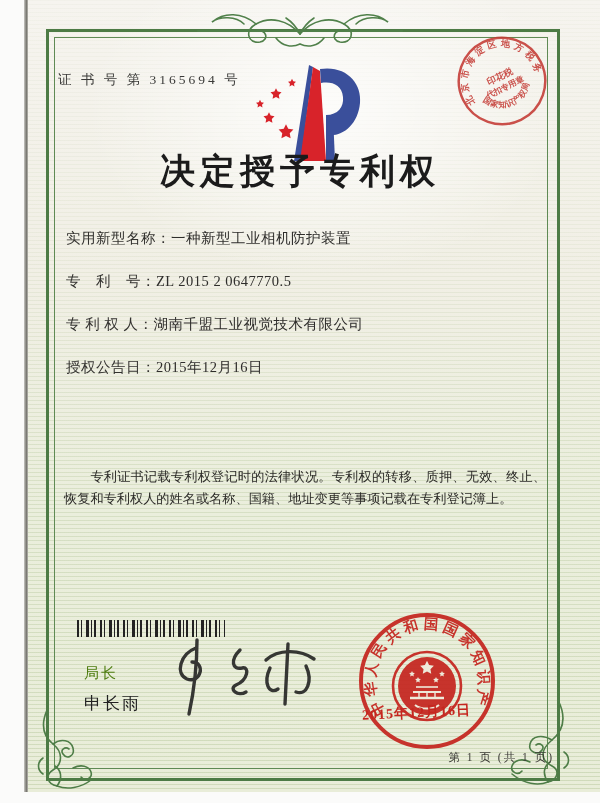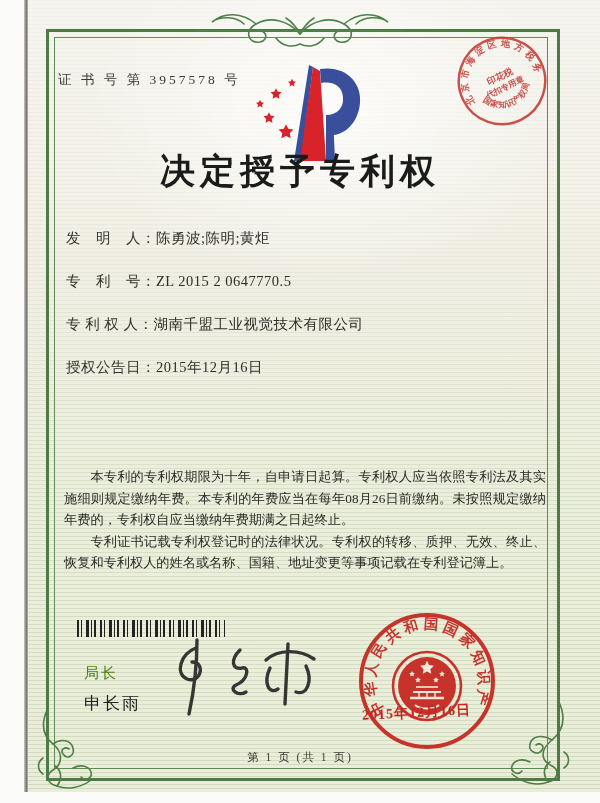--- a/index.html
+++ b/index.html
@@ -31,21 +31,21 @@
   .field-row .lbl{color:#33322f;}
   .paras{left:64px;top:466px;width:482px;font-size:13.2px;line-height:21.6px;color:#2b2a27;text-align:justify;}
   .paras p{margin:0;text-indent:2em;}
   .barcode{left:77px;top:620px;width:148px;height:17px;
     background:repeating-linear-gradient(90deg,
       #232323 0 2px,transparent 2px 4px,#232323 4px 5px,transparent 5px 9px,
       #232323 9px 12px,transparent 12px 14px,#232323 14px 15px,transparent 15px 17px,
       #232323 17px 19px,transparent 19px 23px);}
   .sig-title{left:84px;top:664px;font-size:15px;color:#4d7c0f;letter-spacing:2px;}
   .sig-name{left:84px;top:692px;font-size:17px;color:#222;letter-spacing:2px;}
-  .footer{left:46px;top:750px;width:508px;text-align:center;font-size:11.5px;color:#3b3a36;letter-spacing:2px;}
+  .footer{left:46px;top:750px;width:508px;text-align:right;font-size:11.5px;color:#3b3a36;letter-spacing:2px;}
   .tax-stamp{left:454px;top:33px;width:96px;height:96px;transform:rotate(-26deg);opacity:.88;}
   .seal{left:352px;top:606px;width:150px;height:150px;opacity:.93;}
   .seal-date{left:362px;top:704px;font-size:14px;font-weight:700;color:#c5261f;
     letter-spacing:1px;transform:rotate(-3deg);}
   .ornament{color:#50804a;}
   svg{display:block;}
 </style>
 </head>
 <body>
 
@@ -84,21 +84,21 @@
 <svg class="abs ornament" style="left:496px;top:698px;width:80px;height:94px;" viewBox="0 0 80 94">
   <g fill="none" stroke="#4e7d47" stroke-width="1.6" stroke-linecap="round">
     <path d="M62,2 C70,18 68,32 56,42 C44,52 44,62 56,68 C64,72 62,82 52,84"></path>
     <path d="M56,42 C46,36 36,38 34,46 C32,54 42,58 46,52 C49,48 44,44 40,47"></path>
     <path d="M52,84 C42,88 28,86 16,76 M52,84 C46,76 48,68 54,64"></path>
     <path d="M34,64 C26,60 18,62 16,68 C14,74 22,78 26,73"></path>
     <path d="M68,54 C74,58 74,66 68,70"></path>
   </g>
 </svg>
 
-<div class="abs cert-number">证 书 号 第 3957578 号</div>
+<div class="abs cert-number">证 书 号 第 3165694 号</div>
 
 <svg class="abs tax-stamp" viewBox="0 0 100 100">
   <defs>
     <path id="taxTop" d="M16,62 A36,36 0 1 1 84,62"></path>
     <path id="taxBottom" d="M22,58 A30,30 0 0 0 78,58"></path>
   </defs>
   <circle cx="50" cy="50" r="45" fill="none" stroke="#c43a34" stroke-width="2.6"></circle>
   <text font-size="9.5" fill="#c43a34" font-weight="700">
     <textPath href="#taxTop" startOffset="4" textLength="142" lengthAdjust="spacing">北京市海淀区地方税务局</textPath>
   </text>
@@ -123,35 +123,34 @@
   <polygon points="69,8 73,10 61,104 54,104" fill="#3a4f9b"></polygon>
   <polygon points="73,10 80,14 86,104 60,104" fill="#d8232a"></polygon>
   <polygon points="86,58 93,58 95,104 86,104" fill="#3a4f9b"></polygon>
   <path d="M80,12 C106,8 122,26 120,46 C118,68 102,80 88,78 L86,58 C98,58 104,50 103,40 C102,28 92,24 81,26 Z" fill="#3a4f9b"></path>
 </svg>
 
 <div class="abs title">决定授予专利权</div>
 
 <div class="abs fields">
   <div class="field-row">
-    <span class="lbl">发　明　人：</span><span>陈勇波;陈明;黄炬</span>
+    <span class="lbl">实用新型名称：</span><span>一种新型工业相机防护装置</span>
   </div>
   <div class="field-row">
     <span class="lbl">专　利　号：</span><span>ZL 2015 2 0647770.5</span>
   </div>
   <div class="field-row">
     <span class="lbl">专 利 权 人：</span><span>湖南千盟工业视觉技术有限公司</span>
   </div>
   <div class="field-row">
     <span class="lbl">授权公告日：</span><span>2015年12月16日</span>
   </div>
 </div>
 
 <div class="abs paras">
-  <p>本专利的专利权期限为十年，自申请日起算。专利权人应当依照专利法及其实施细则规定缴纳年费。本专利的年费应当在每年08月26日前缴纳。未按照规定缴纳年费的，专利权自应当缴纳年费期满之日起终止。</p>
   <p>专利证书记载专利权登记时的法律状况。专利权的转移、质押、无效、终止、恢复和专利权人的姓名或名称、国籍、地址变更等事项记载在专利登记簿上。</p>
 </div>
 
 <div class="abs barcode"></div>
 
 <div class="abs sig-title">局长</div>
 <div class="abs sig-name">申长雨</div>
 
 <svg class="abs" style="left:166px;top:636px;width:160px;height:86px;" viewBox="0 0 160 86">
   <g fill="none" stroke="#1e1e1e" stroke-width="3.4" stroke-linecap="round" opacity="0.88">

